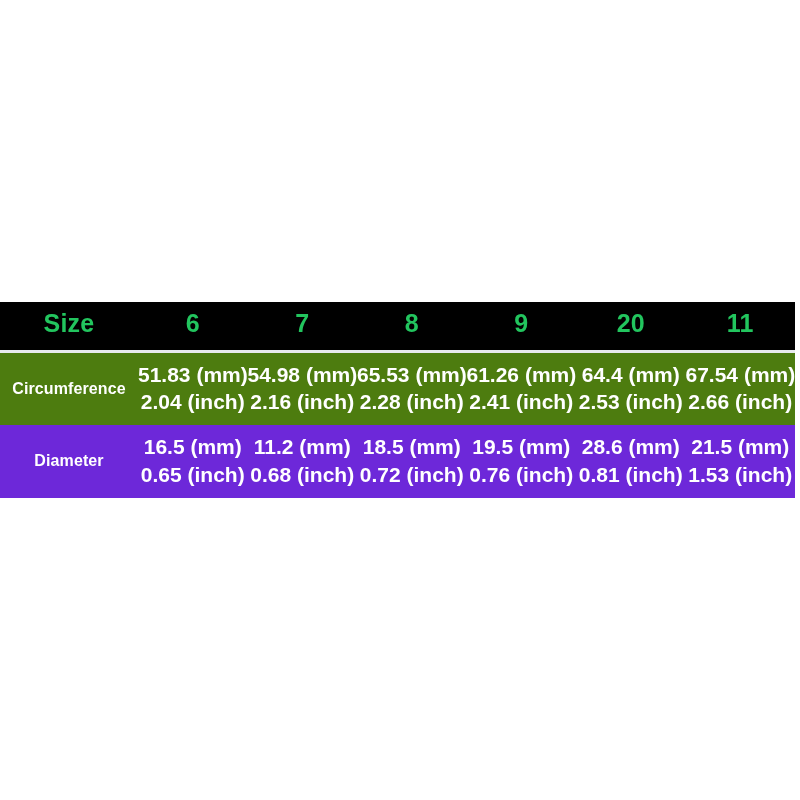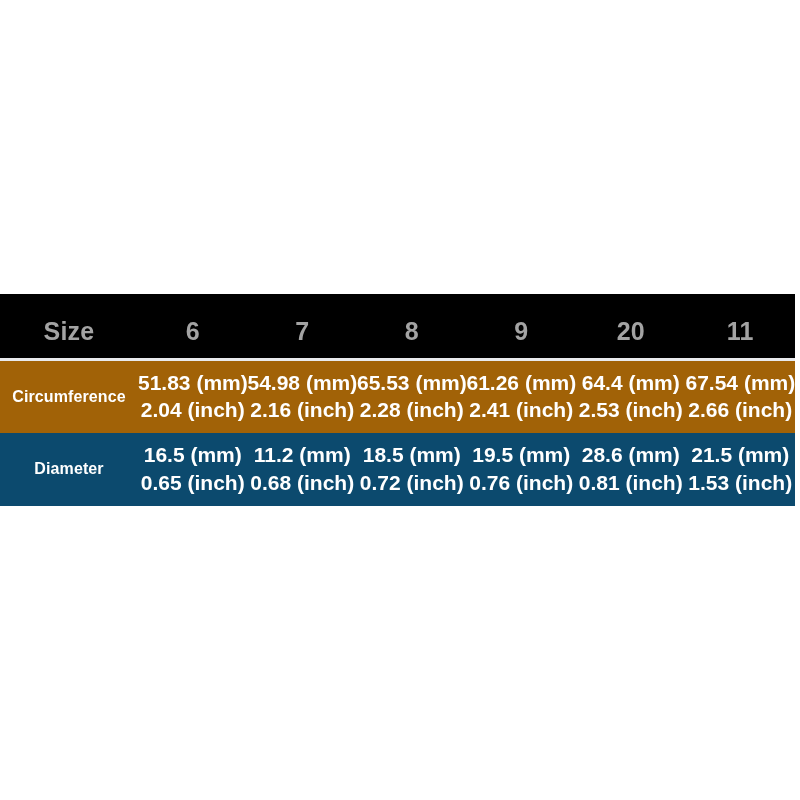--- a/index.html
+++ b/index.html
@@ -32,25 +32,25 @@
   }
 
   table.size-table col.label-col { width: 138px; }
   table.size-table col.data-col  { width: 109.5px; }
 
   
   tr.header-row {
     background: #000000;
   }
   tr.header-row th {
-    color: #a3a3a3;
+    color: #22c55e;
     font-weight: bold;
     font-size: 25px;
     text-align: center;
-    padding: 24px 0 13px 0;
+    padding: 8px 0 13px 0;
     letter-spacing: 0.2px;
     line-height: 1.05;
     border: none;
   }
   tr.header-row th.size-label {
     font-size: 25px;
   }
 
   
   tr.separator-row td {
@@ -70,22 +70,22 @@
     line-height: 1.32;
     padding: 8px 0 9px 0;
     border: none;
   }
   tr.body-row td.row-label {
     font-size: 16px;
     font-weight: bold;
     letter-spacing: 0.1px;
   }
 
-  tr.row-circumference { background: #a16207; }
-  tr.row-diameter      { background: #0c4a6e; }
+  tr.row-circumference { background: #4d7c0f; }
+  tr.row-diameter      { background: #6d28d9; }
 
   .cell-line { display: block; white-space: nowrap; }
 </style>
 </head>
 <body>
 
 <div class="chart-wrap">
   <table class="size-table">
     <colgroup>
       <col class="label-col">

